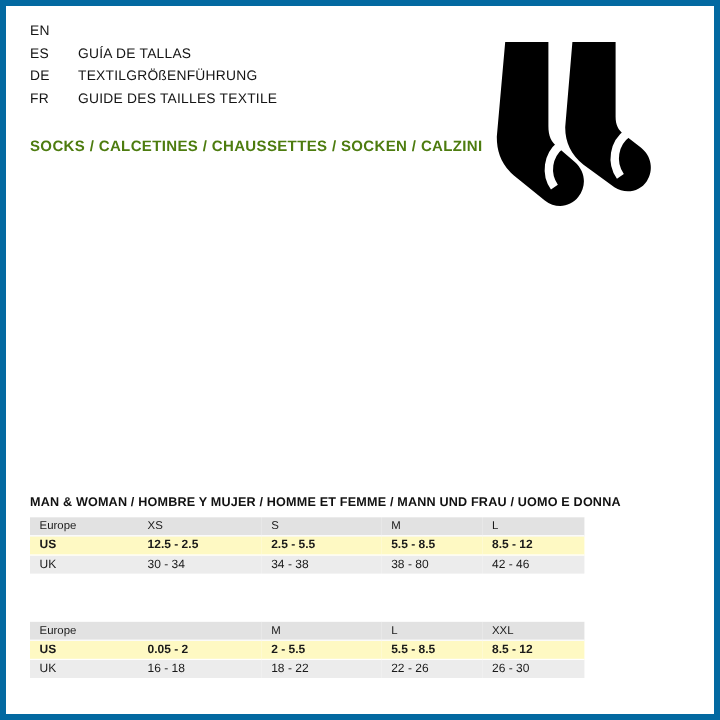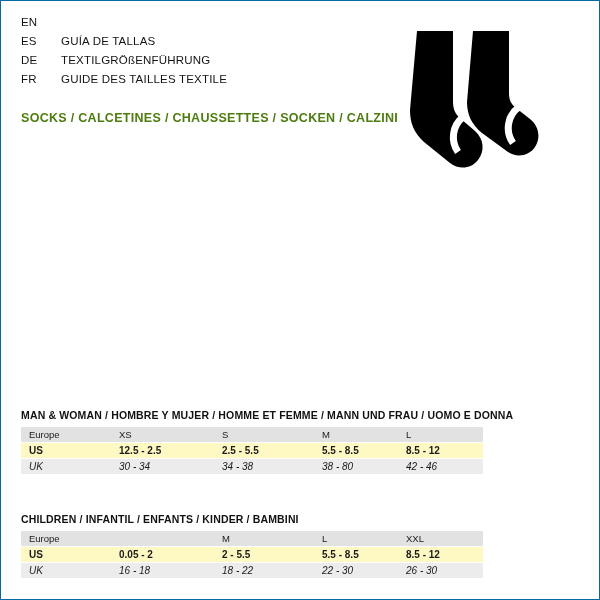--- a/index.html
+++ b/index.html
@@ -13,21 +13,21 @@
     font-family: "Liberation Sans", sans-serif;
     color: #111111;
     position: relative;
     overflow: hidden;
   }
   .page {
     position: relative;
     width: 600px;
     height: 600px;
     box-sizing: border-box;
-    border: 1px solid #0369a1;
+    border: 5px solid #0369a1;
     background: #ffffff;
   }
 
   
   .lang-block {
     position: absolute;
     left: 20px;
     top: 15px;
     width: 350px;
   }
@@ -95,21 +95,20 @@
     border-top: 1px solid #ffffff;
     vertical-align: middle;
     white-space: nowrap;
   }
   table.size tr.head td {
     background: #e2e2e2;
     font-size: 9.5px;
   }
   table.size tr.odd td {
     background: #ececec;
-    font-style: italic;
   }
   table.size tr.even td {
     background: #fef9c3;
     font-weight: bold;
   }
   col.c0 { width: 90px; }
   col.c1 { width: 103px; }
   col.c2 { width: 100px; }
   col.c3 { width: 84px; }
   col.c4 { width: 85px; }
@@ -188,21 +187,20 @@
           <td>30 - 34</td>
           <td>34 - 38</td>
           <td>38 - 80</td>
           <td>42 - 46</td>
         </tr>
       </tbody>
     </table>
   </div>
 
   <div class="table-block" id="block-kids">
-    <div class="table-caption">CHILDREN / INFANTIL / ENFANTS / KINDER / BAMBINI</div>
     <table class="size">
       <colgroup>
           <col class="c0">
           <col class="c1">
           <col class="c2">
           <col class="c3">
           <col class="c4">
         </colgroup>
       <tbody>
         <tr class="head">
@@ -216,20 +214,20 @@
           <td>US</td>
           <td>0.05 - 2</td>
           <td>2 - 5.5</td>
           <td>5.5 - 8.5</td>
           <td>8.5 - 12</td>
         </tr>
         <tr class="odd">
           <td>UK</td>
           <td>16 - 18</td>
           <td>18 - 22</td>
-          <td>22 - 30</td>
+          <td>22 - 26</td>
           <td>26 - 30</td>
         </tr>
       </tbody>
     </table>
   </div>
 
 </div>
 
 </body></html>

